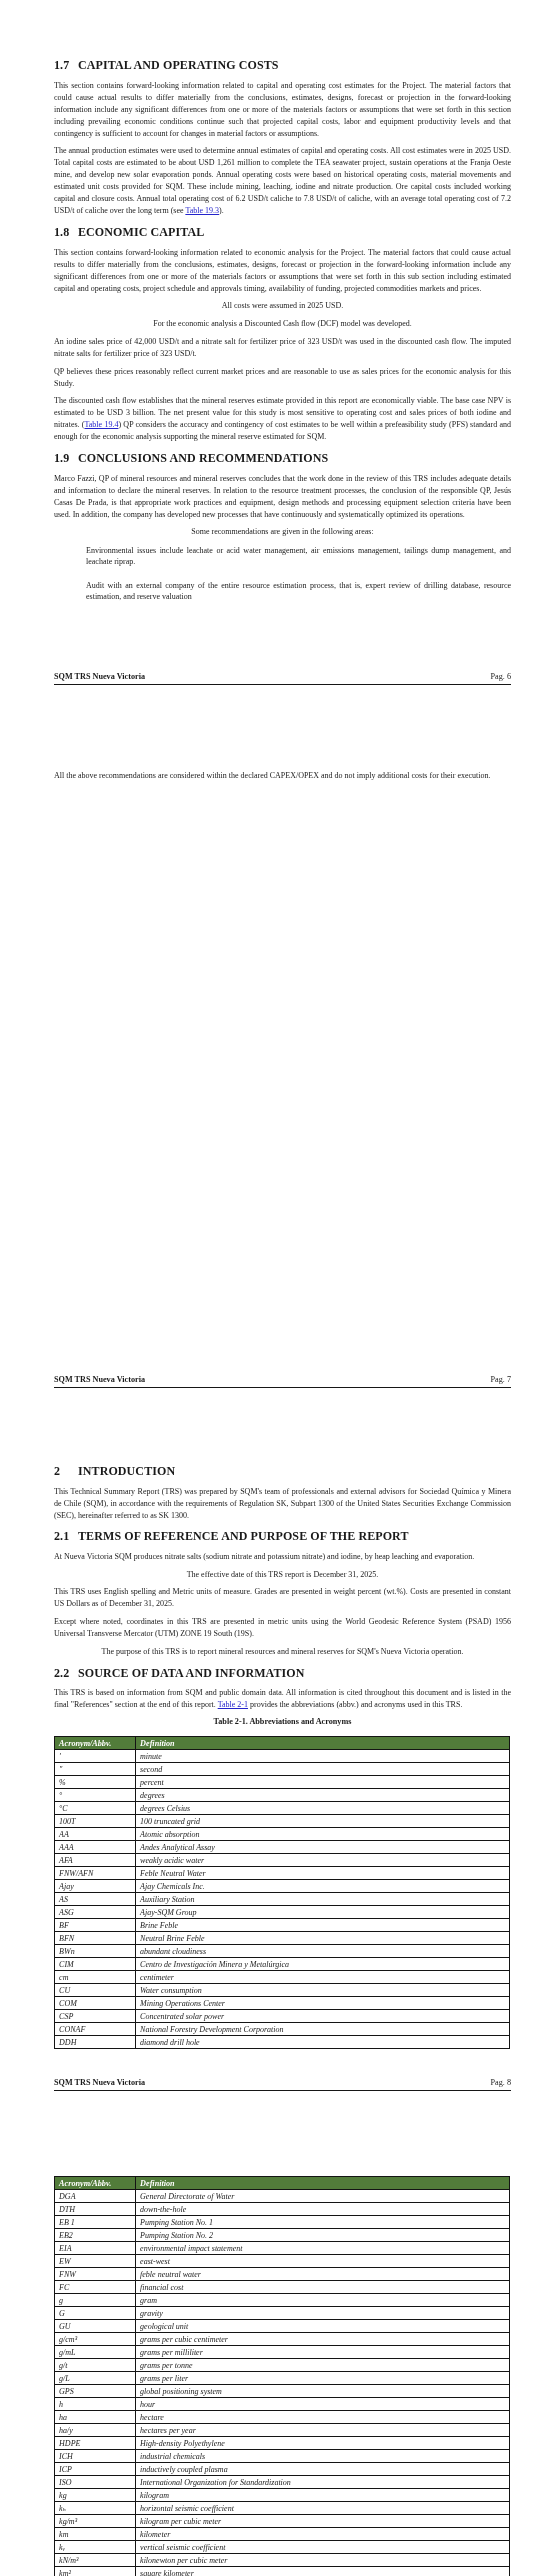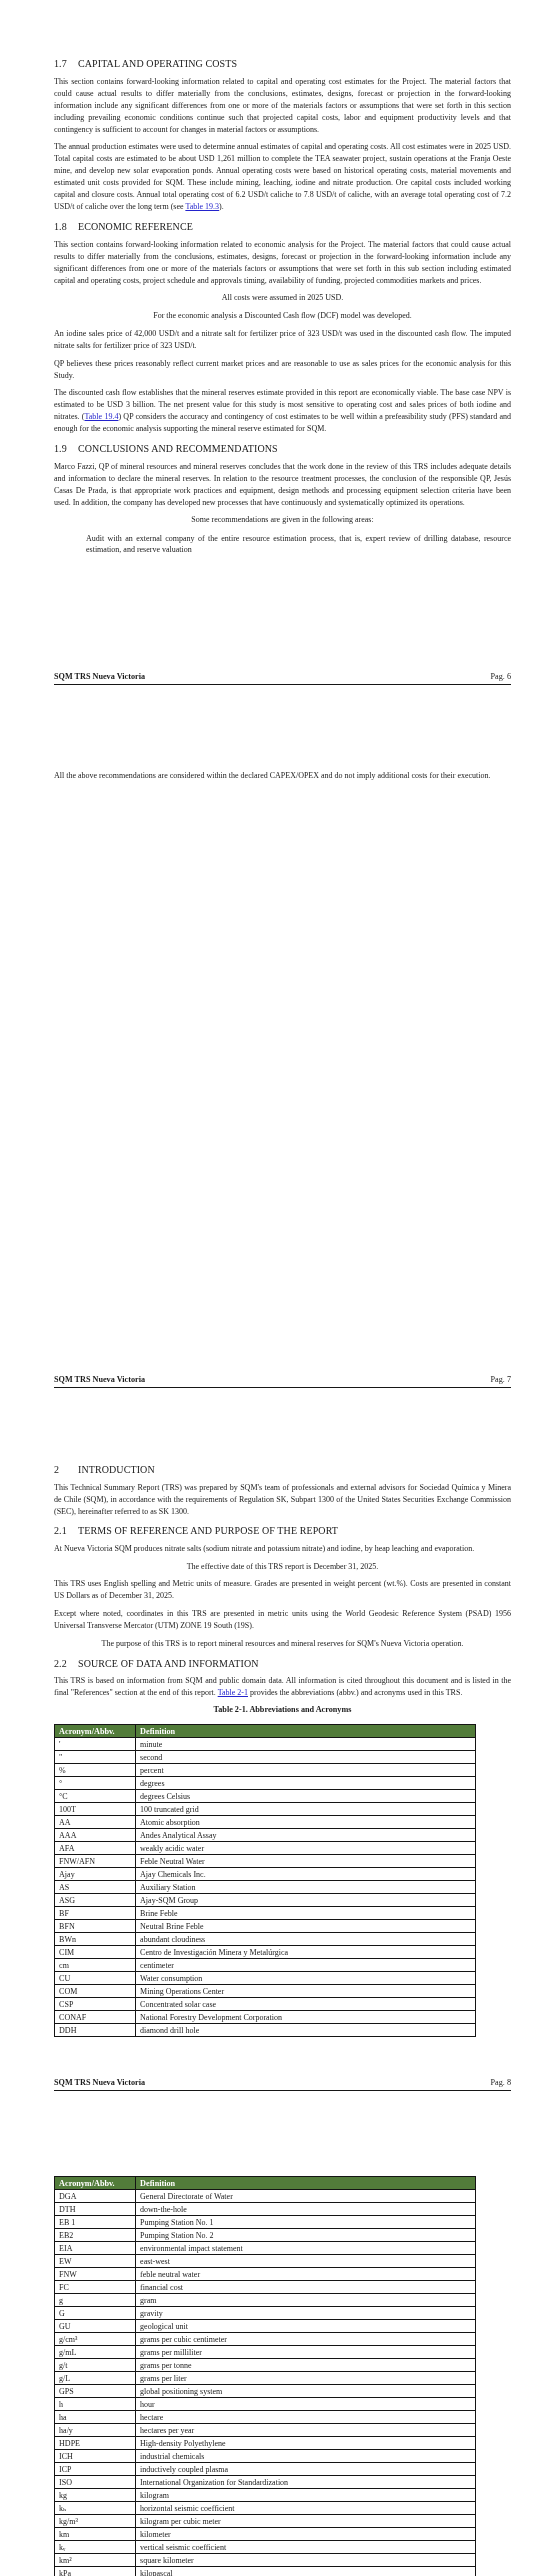--- a/index.html
+++ b/index.html
@@ -23,22 +23,22 @@
   .pad-a{padding-top:58px;}
   .pad-b{padding-top:67px;}
   p.body{
     font-size:8px;
     line-height:1.5;
     text-align:justify;
     margin:0 0 5.7px 0;
   }
   p.single{text-align:center;}
   .heading{
-    font-size:10px;
-    font-weight:normal;
+    font-size:12px;
+    font-weight:bold;
     margin:7.7px 0 6.7px 0;
     letter-spacing:0.1px;
   }
   .heading.first{margin-top:0;}
   .hnum{display:inline-block;min-width:24px;}
   .indented{
     margin-left:32px;
     font-size:8px;
     line-height:1.36;
     text-align:justify;
@@ -49,25 +49,26 @@
     text-decoration:underline;
     cursor:pointer;
   }
   .table-caption{
     font-size:8.2px;
     font-weight:bold;
     text-align:center;
     margin:5.2px 0 10.3px 0;
   }
   table.abbr-table{
-    width:422px;
+    width:456px;
     border-collapse:collapse;
     border:1.3px solid #0f0f0f;
     font-size:8px;
     table-layout:fixed;
+    font-style:italic;
   }
   table.abbr-table th{
     background:var(--header-bg,#527c3a);
     color:var(--header-fg,#ffffff);
     font-weight:bold;
     font-size:8.2px;
   }
   table.abbr-table th,
   table.abbr-table td{
     border:0.8px solid #141414;
@@ -94,30 +95,31 @@
   .footer .fpage{font-weight:normal;margin-left:48px;}
 </style>
 </head>
 <body>
 
 <div class="page">
   <div class="content pad-a">
     <div class="heading first"><span class="hnum">1.7</span><span>CAPITAL AND OPERATING COSTS</span></div>
     <p class="body">This section contains forward-looking information related to capital and operating cost estimates for the Project. The material factors that could cause actual results to differ materially from the conclusions, estimates, designs, forecast or projection in the forward-looking information include any significant differences from one or more of the materials factors or assumptions that were set forth in this section including prevailing economic conditions continue such that projected capital costs, labor and equipment productivity levels and that contingency is sufficient to account for changes in material factors or assumptions.</p>
     <p class="body"><span>The annual production estimates were used to determine annual estimates of capital and operating costs. All cost estimates were in 2025 USD. Total capital costs are estimated to be about USD 1,261 million to complete the TEA seawater project, sustain operations at the Franja Oeste mine, and develop new solar evaporation ponds. Annual operating costs were based on historical operating costs, material movements and estimated unit costs provided for SQM. These include mining, leaching, iodine and nitrate production. Ore capital costs included working capital and closure costs. Annual total operating cost of 6.2 USD/t caliche to 7.8 USD/t of caliche, with an average total operating cost of 7.2 USD/t of caliche over the long term (see </span><a class="doclink">Table 19.3</a><span>).</span></p>
-    <div class="heading"><span class="hnum">1.8</span><span>ECONOMIC REFERENCE</span></div>
+    <div class="heading"><span class="hnum">1.8</span><span>ECONOMIC CAPITAL</span></div>
     <p class="body">This section contains forward-looking information related to economic analysis for the Project. The material factors that could cause actual results to differ materially from the conclusions, estimates, designs, forecast or projection in the forward-looking information include any significant differences from one or more of the materials factors or assumptions that were set forth in this sub section including estimated capital and operating costs, project schedule and approvals timing, availability of funding, projected commodities markets and prices.</p>
     <p class="body single">All costs were assumed in 2025 USD.</p>
     <p class="body single">For the economic analysis a Discounted Cash flow (DCF) model was developed.</p>
     <p class="body">An iodine sales price of 42,000 USD/t and a nitrate salt for fertilizer price of 323 USD/t was used in the discounted cash flow. The imputed nitrate salts for fertilizer price of 323 USD/t.</p>
     <p class="body">QP believes these prices reasonably reflect current market prices and are reasonable to use as sales prices for the economic analysis for this Study.</p>
     <p class="body"><span>The discounted cash flow establishes that the mineral reserves estimate provided in this report are economically viable. The base case NPV is estimated to be USD 3 billion. The net present value for this study is most sensitive to operating cost and sales prices of both iodine and nitrates. (</span><a class="doclink">Table 19.4</a><span>) QP considers the accuracy and contingency of cost estimates to be well within a prefeasibility study (PFS) standard and enough for the economic analysis supporting the mineral reserve estimated for SQM.</span></p>
     <div class="heading"><span class="hnum">1.9</span><span>CONCLUSIONS AND RECOMMENDATIONS</span></div>
     <p class="body">Marco Fazzi, QP of mineral resources and mineral reserves concludes that the work done in the review of this TRS includes adequate details and information to declare the mineral reserves. In relation to the resource treatment processes, the conclusion of the responsible QP, Jesús Casas De Prada, is that appropriate work practices and equipment, design methods and processing equipment selection criteria have been used. In addition, the company has developed new processes that have continuously and systematically optimized its operations.</p>
     <p class="body single">Some recommendations are given in the following areas:</p>
+    <p class="indented">Environmental issues include leachate or acid water management, air emissions management, tailings dump management, and leachate riprap.</p>
     <p class="indented">Audit with an external company of the entire resource estimation process, that is, expert review of drilling database, resource estimation, and reserve valuation</p>
   </div>
   <div class="footer">
     <span class="ftitle">SQM TRS Nueva Victoria</span>
     <span class="fpage">Pag. 6</span>
   </div>
 </div>
 
 <div class="page">
   <div class="content pad-b">
@@ -229,21 +231,21 @@
           <tr>
             <td>CU</td>
             <td>Water consumption</td>
           </tr>
           <tr>
             <td>COM</td>
             <td>Mining Operations Center</td>
           </tr>
           <tr>
             <td>CSP</td>
-            <td>Concentrated solar case</td>
+            <td>Concentrated solar power</td>
           </tr>
           <tr>
             <td>CONAF</td>
             <td>National Forestry Development Corporation</td>
           </tr>
           <tr>
             <td>DDH</td>
             <td>diamond drill hole</td>
           </tr>
         </tbody>
@@ -375,20 +377,24 @@
           </tr>
           <tr>
             <td>km</td>
             <td>kilometer</td>
           </tr>
           <tr>
             <td>kᵥ</td>
             <td>vertical seismic coefficient</td>
           </tr>
           <tr>
+            <td>kN/m³</td>
+            <td>kilonewton per cubic meter</td>
+          </tr>
+          <tr>
             <td>km²</td>
             <td>square kilometer</td>
           </tr>
           <tr>
             <td>kPa</td>
             <td>kilopascal</td>
           </tr>
         </tbody>
     </table>
   </div>

